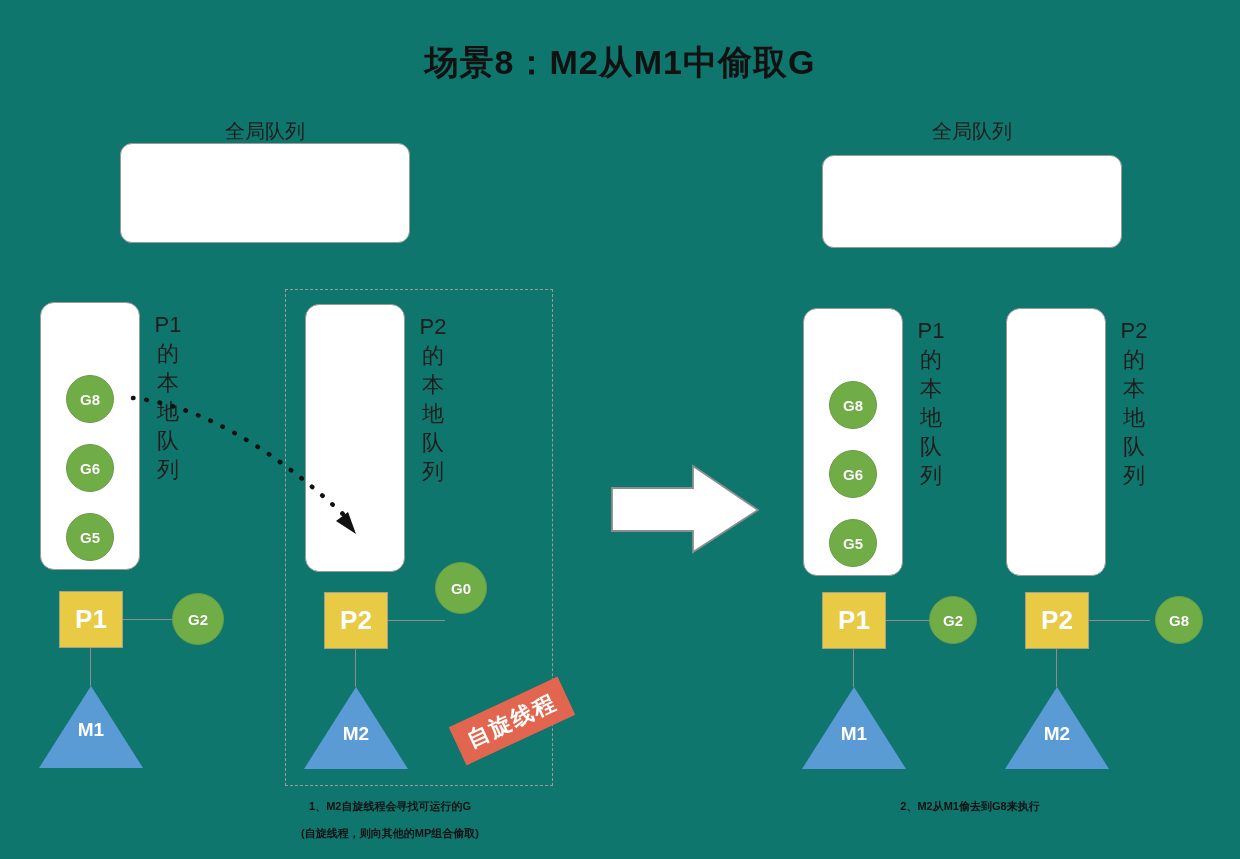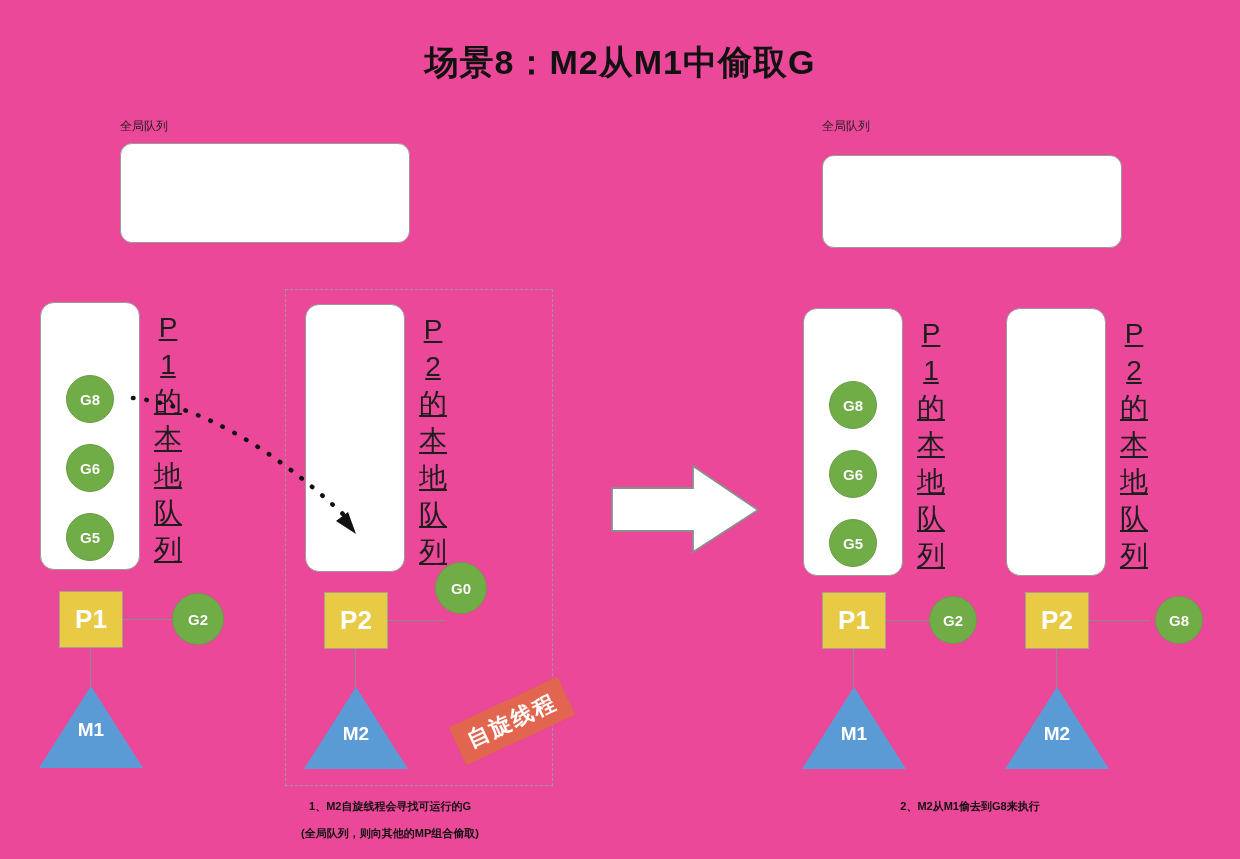--- a/index.html
+++ b/index.html
@@ -8,71 +8,70 @@
     background: #ffffff;
   }
   body {
     font-family: "Liberation Sans", "DejaVu Sans", sans-serif;
     color: #1a1a1a;
   }
   #canvas {
     position: relative;
     width: 1240px;
     height: 859px;
-    background: #ec4899;
+    background: #0f766e;
     overflow: hidden;
   }
 
   
   .title {
     position: absolute;
     left: 0;
     top: 40px;
     width: 1240px;
     text-align: center;
     font-size: 34px;
     font-weight: bold;
     letter-spacing: 1px;
     color: #111;
   }
 
   
   .gq-label {
     position: absolute;
-    font-size: 12px;
+    font-size: 20px;
     color: #1d1d1d;
-    text-align: left;
+    text-align: center;
     white-space: nowrap;
   }
   .gq-box {
     position: absolute;
     border: 1.6px solid #9a9a9a;
     border-radius: 12px;
     background: #ffffff;
     box-sizing: border-box;
   }
 
   
   .lq-box {
     position: absolute;
     border: 1.6px solid #9a9a9a;
     border-radius: 14px;
     background: #ffffff;
     box-sizing: border-box;
   }
   .lq-label {
     position: absolute;
-    font-size: 28px;
+    font-size: 22px;
     line-height: 1.32;
     color: #1d1d1d;
     text-align: center;
     width: 34px;
     white-space: normal;
     word-break: break-all;
-    text-decoration: underline;
   }
 
   
   .g-circle {
     position: absolute;
     border-radius: 50%;
     background: #71ad46;
     border: 1px solid #6a9c48;
     color: #ffffff;
     font-size: 14px;
@@ -210,21 +209,21 @@
   <div class="p-box" style="left:324px; top:592px; width:64px; height:57px;">P2</div>
   <div class="g-circle big" style="left:435px; top:562px; width:52px; height:52px;">G0</div>
 
   <div class="line-v" style="left:355px; top:649px; height:38px;"></div>
   <div class="m-tri" style="left:304px; top:687px;"></div>
   <div class="m-label" style="left:304px; top:723px;">M2</div>
 
   <div class="spin-banner" style="left:452px; top:700px;">自旋线程</div>
 
   <div class="caption" style="left:140px; top:798px; width:500px;">1、M2自旋线程会寻找可运行的G</div>
-  <div class="caption" style="left:140px; top:825px; width:500px;">(全局队列，则向其他的MP组合偷取)</div>
+  <div class="caption" style="left:140px; top:825px; width:500px;">(自旋线程，则向其他的MP组合偷取)</div>
 
   <div class="gq-label" style="left:822px; top:118px; width:300px;">全局队列</div>
   <div class="gq-box" style="left:822px; top:155px; width:300px; height:93px;"></div>
 
   <div class="lq-box" style="left:803px; top:308px; width:100px; height:268px;"></div>
 
   <div class="g-circle big" style="left:829px; top:381px; width:48px; height:48px;">G8</div>
   <div class="g-circle big" style="left:829px; top:450px; width:48px; height:48px;">G6</div>
   <div class="g-circle big" style="left:829px; top:519px; width:48px; height:48px;">G5</div>
 

